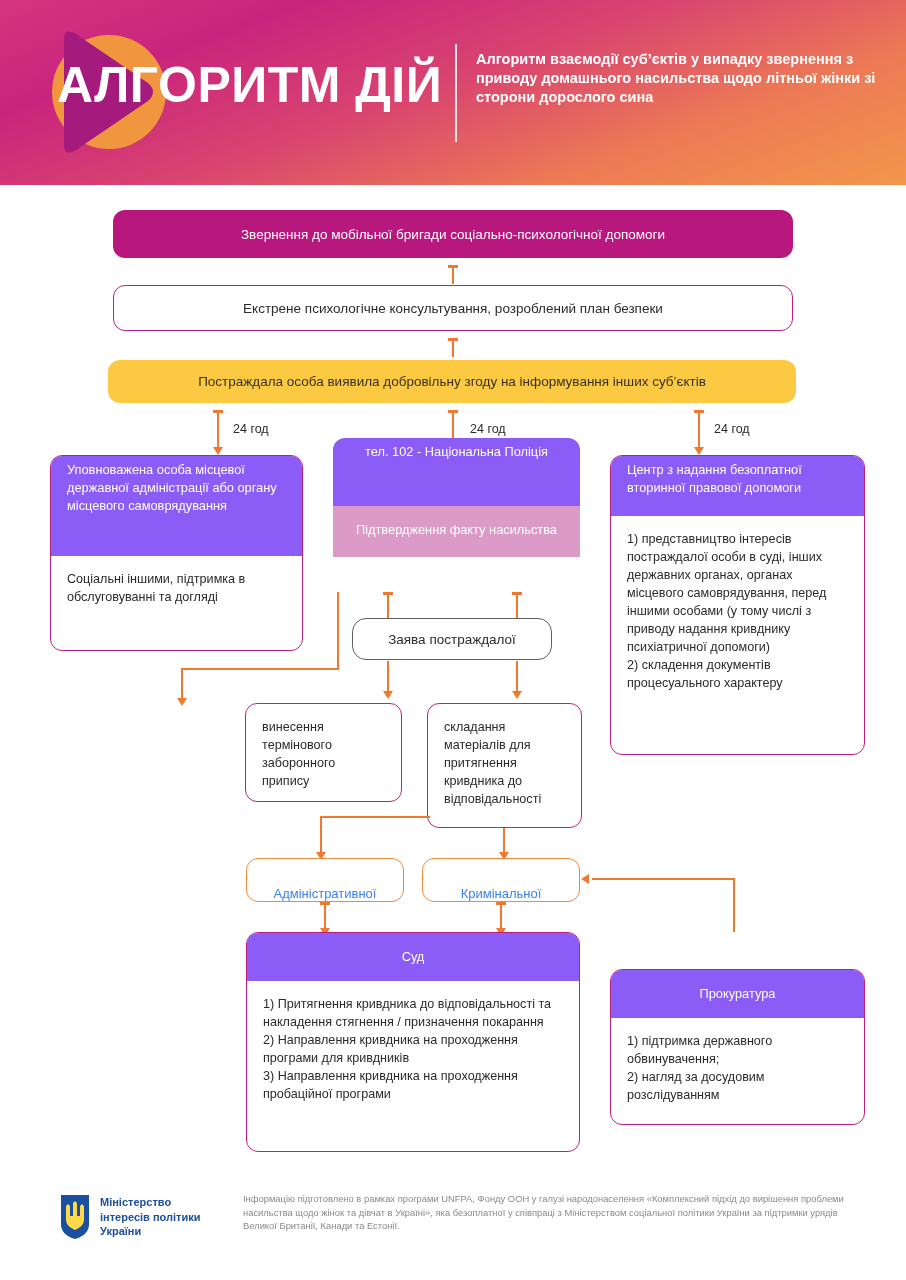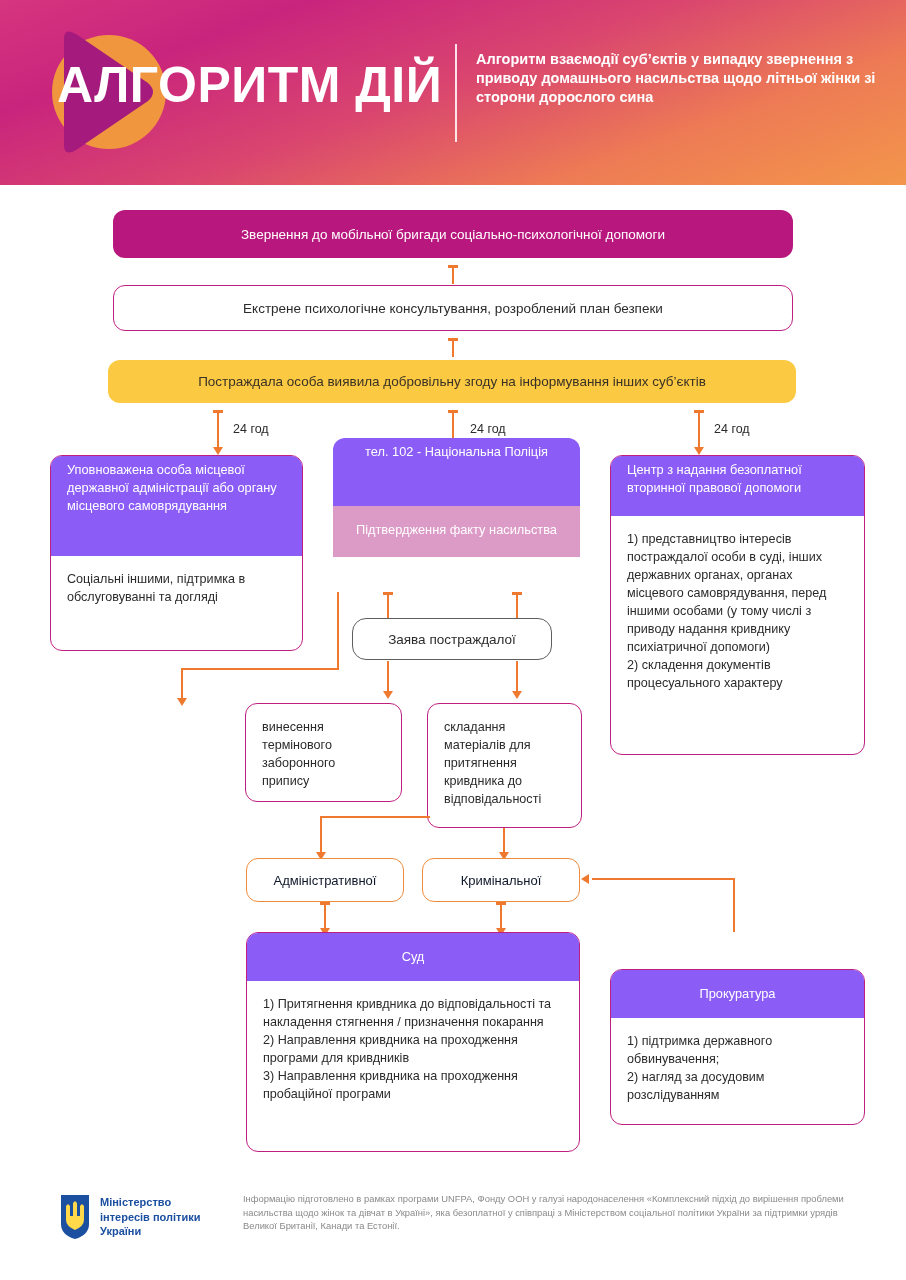--- a/index.html
+++ b/index.html
@@ -55,22 +55,22 @@
     background:#fbc942; color:#3a3226;
     display:flex; align-items:center; justify-content:center; text-align:center;
     font-size:13.5px;
   }
   .box-outline-gray {
     background:#ffffff; border:1.6px solid #5e5e5e; color:#2b2b2b;
     display:flex; align-items:center; justify-content:center; text-align:center;
     font-size:13.5px; border-radius:14px;
   }
   .box-outline-orange {
-    background:#ffffff; border:1.6px solid #ef8b3c; color:#0f172a;
-    display:flex; align-items:center; justify-content:center; text-align:center;
+    background:#ffffff; border:1.6px solid #ef8b3c; color:#3b82f6;
+    display:flex; align-items:flex-end; justify-content:center; text-align:center;
     font-size:13px; border-radius:12px;
   }
   .box-plain-magenta {
     background:#ffffff; border:1.7px solid #bf2080; color:#2b2b2b;
     font-size:12.6px; line-height:18px; padding:14px 16px 10px 16px;
   }
 
   
   .card {
     position:absolute; border-radius:12px; overflow:hidden;

